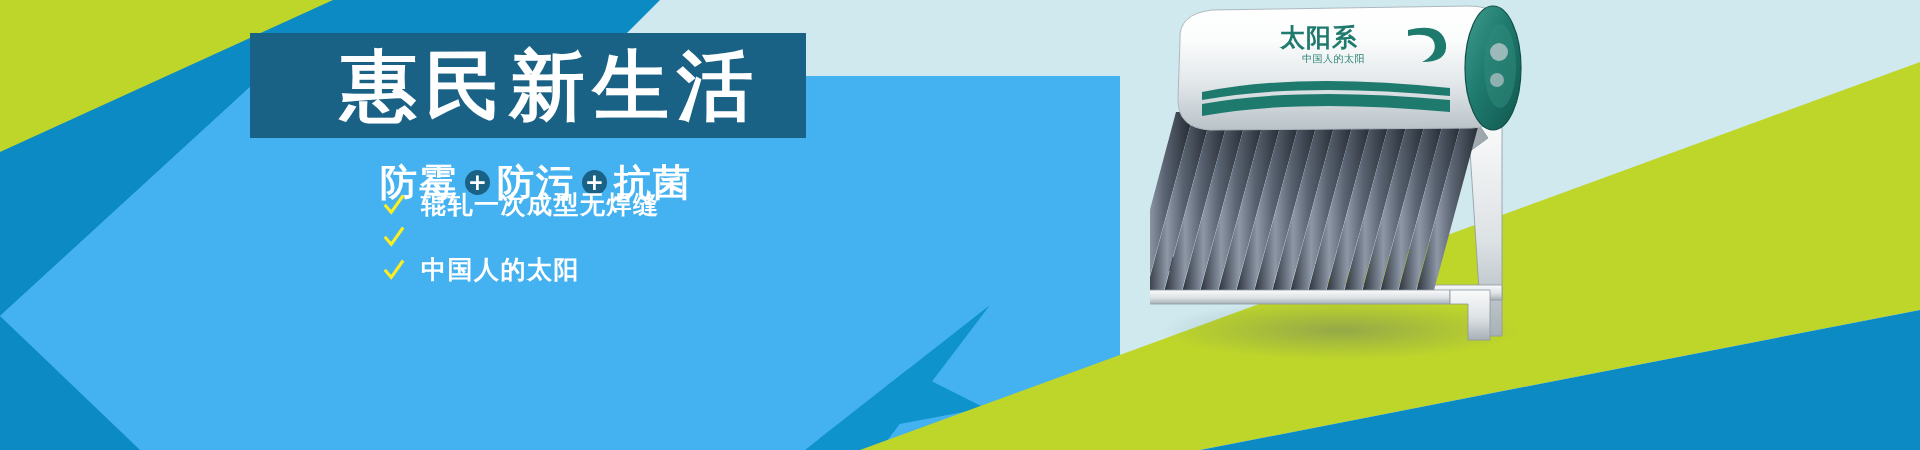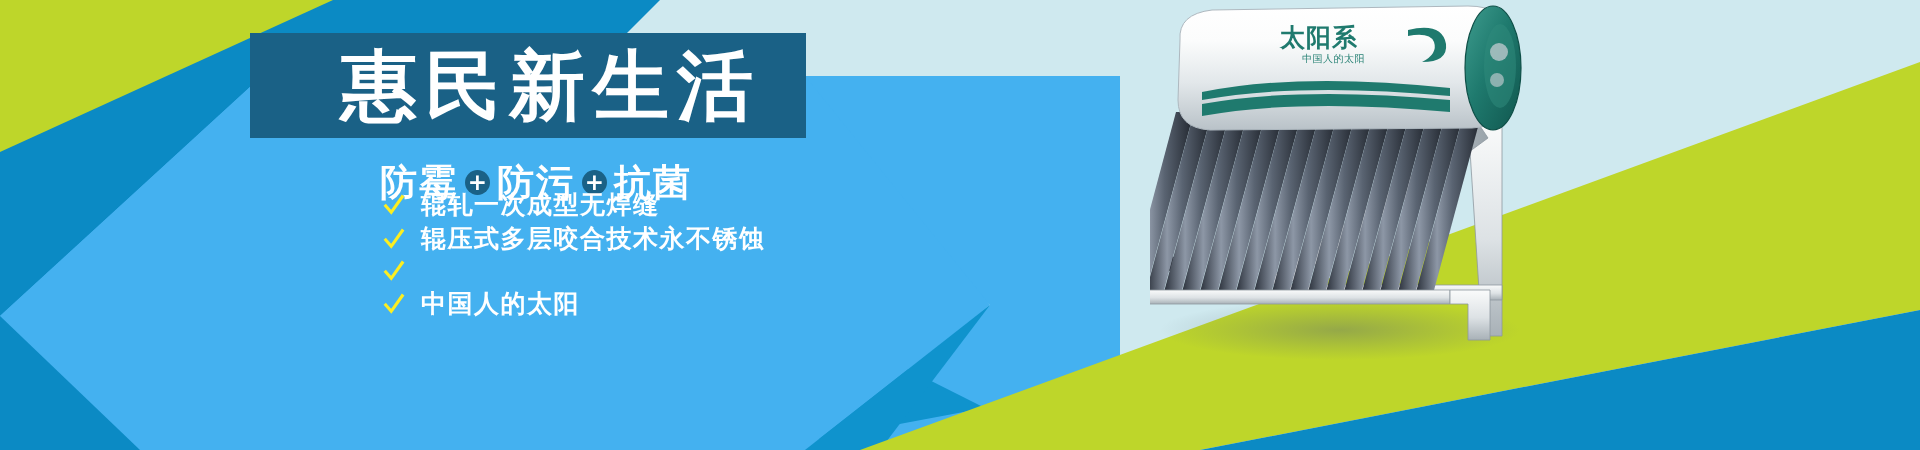--- a/index.html
+++ b/index.html
@@ -172,26 +172,20 @@
 
   <div id="features">
 
     <div class="feature-row">
       <svg class="check-icon" viewBox="0 0 24 24">
         <path d="M3 13 L9 20 L21 3" fill="none" stroke="#fcee21" stroke-width="3.4" stroke-linecap="square"></path>
       </svg>
       <span class="feature-label">辊轧一次成型无焊缝</span>
     </div>
 
-    <div class="feature-row">
-      <svg class="check-icon" viewBox="0 0 24 24">
-        <path d="M3 13 L9 20 L21 3" fill="none" stroke="#fcee21" stroke-width="3.4" stroke-linecap="square"></path>
-      </svg>
-      <span class="feature-label">辊压式多层咬合技术永不锈蚀</span>
-    </div>
 
     <div class="feature-row">
       <svg class="check-icon" viewBox="0 0 24 24">
         <path d="M3 13 L9 20 L21 3" fill="none" stroke="#fcee21" stroke-width="3.4" stroke-linecap="square"></path>
       </svg>
     </div>
 
 
     <div class="feature-row">
       <svg class="check-icon" viewBox="0 0 24 24">

